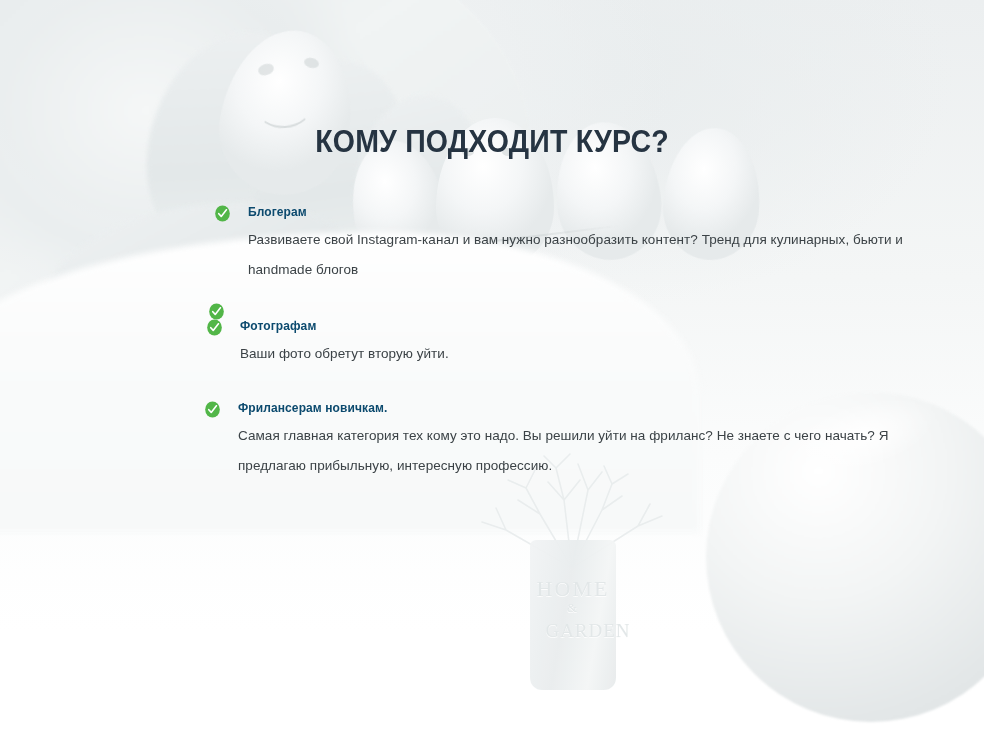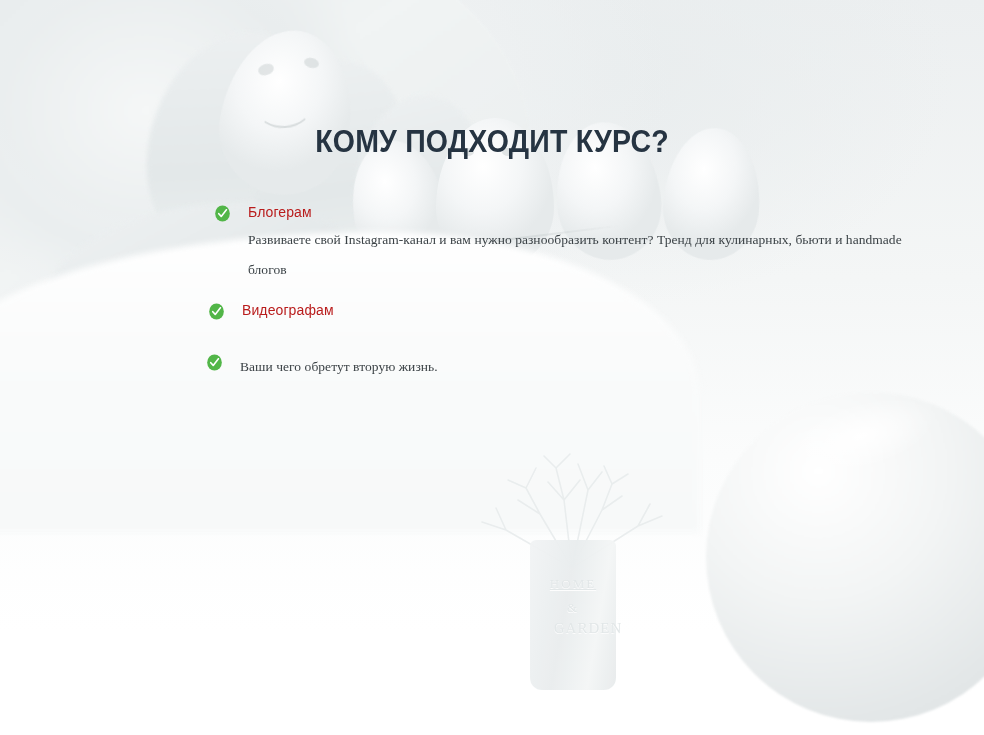--- a/index.html
+++ b/index.html
@@ -152,23 +152,23 @@
     position: absolute;
     left: 530px;
     width: 86px;
     text-align: center;
     font-family: "Liberation Serif", serif;
     letter-spacing: 2px;
     color: #e2e7e8;
     text-shadow: 0 1px 0 #fdfdfd;
     user-select: none;
   }
-  .bg-vase-text.t1 { top: 576px; font-size: 13px; text-decoration: underline; }
+  .bg-vase-text.t1 { top: 576px; font-size: 22px; }
   .bg-vase-text.t2 { top: 600px; font-size: 13px; }
-  .bg-vase-text.t3 { top: 620px; font-size: 15px; letter-spacing: 1px; margin-left: 15px; }
+  .bg-vase-text.t3 { top: 620px; font-size: 19px; letter-spacing: 1px; margin-left: 15px; }
 
   .bg-plant {
     position: absolute;
     left: 452px;
     top: 438px;
     width: 240px;
     height: 130px;
     filter: blur(0.5px);
     opacity: .85;
   }
@@ -212,30 +212,30 @@
     position: absolute;
     left: 0;
     top: 2px;
     width: 17px;
     height: 17px;
     display: block;
   }
 
   .item .item-title {
     font-family: "Liberation Sans", sans-serif;
-    font-weight: normal;
-    font-size: 14px;
-    color: #b91c1c;
+    font-weight: bold;
+    font-size: 12px;
+    color: #0c4a6e;
     line-height: 19px;
     margin: 0 0 3px 0;
     letter-spacing: 0.1px;
   }
 
   .item .item-desc {
-    font-family: Liberation Serif, serif;
+    font-family: Liberation Sans, sans-serif;
     font-size: 13.5px;
     color: #3b4246;
     line-height: 30px;
     margin: 0;
     letter-spacing: 0.05px;
   }
 
   
   .item.i1 { margin-left: 8px;  margin-bottom: 16px; }
   .item.i2 { margin-left: 4px;  margin-bottom: 18px; }
@@ -306,27 +306,35 @@
         <p class="item-title">Блогерам</p>
         <p class="item-desc">Развиваете свой Instagram-канал и вам нужно разнообразить контент? Тренд для кулинарных, бьюти и handmade блогов</p>
       </div>
 
 
       <div class="item i3">
         <svg class="check-icon" viewBox="0 0 20 20">
           <ellipse cx="10" cy="10" rx="8.6" ry="9.4" fill="#52b648"></ellipse>
           <path d="M5.6 10.2 L8.5 13.4 L14.6 5.6" fill="none" stroke="#ffffff" stroke-width="1.9" stroke-linecap="round" stroke-linejoin="round"></path>
         </svg>
-        <p class="item-title">Видеографам</p>
       </div>
 
       <div class="item i4">
         <svg class="check-icon" viewBox="0 0 20 20">
           <ellipse cx="10" cy="10" rx="8.6" ry="9.4" fill="#52b648"></ellipse>
           <path d="M5.6 10.2 L8.5 13.4 L14.6 5.6" fill="none" stroke="#ffffff" stroke-width="1.9" stroke-linecap="round" stroke-linejoin="round"></path>
         </svg>
-        <p class="item-desc">Ваши чего обретут вторую жизнь.</p>
+        <p class="item-title">Фотографам</p>
+        <p class="item-desc">Ваши фото обретут вторую уйти.</p>
       </div>
 
+      <div class="item i5">
+        <svg class="check-icon" viewBox="0 0 20 20">
+          <ellipse cx="10" cy="10" rx="8.6" ry="9.4" fill="#52b648"></ellipse>
+          <path d="M5.6 10.2 L8.5 13.4 L14.6 5.6" fill="none" stroke="#ffffff" stroke-width="1.9" stroke-linecap="round" stroke-linejoin="round"></path>
+        </svg>
+        <p class="item-title">Фрилансерам новичкам.</p>
+        <p class="item-desc">Самая главная категория тех  кому это надо. Вы решили уйти на фриланс? Не знаете с чего начать? Я предлагаю прибыльную, интересную профессию.</p>
+      </div>
 
     </div>
   </div>
 </div>
 
 </body></html>

